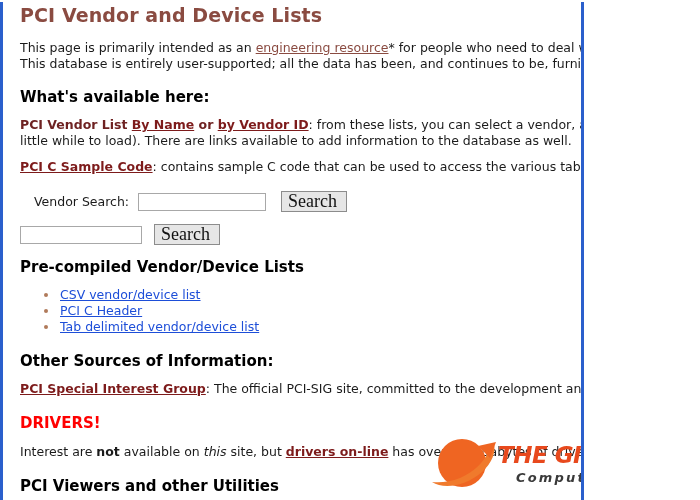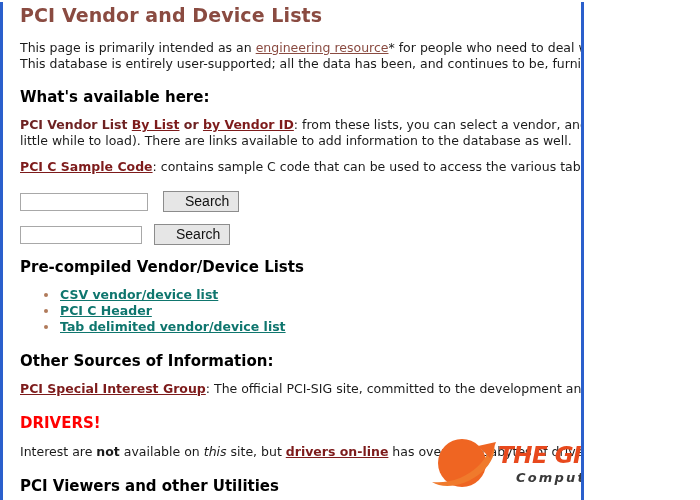--- a/index.html
+++ b/index.html
@@ -58,23 +58,22 @@
     margin: 18px 0 12px 0;
     line-height: 18px;
   }
   p.body-text {
     margin: 0 0 11px 0;
     font-size: 12.5px;
     line-height: 15.5px;
     white-space: nowrap;
   }
   a.lnk {
-    color: #0f766e;
+    color: #1d4ed8;
     text-decoration: underline;
-    font-weight: bold;
   }
   a.lnk-plain {
     color: #8a4b41;
     text-decoration: underline;
     font-weight: normal;
     margin-top: 46px;
   }
   a.lnk-b {
     color: #7d1b1b;
     text-decoration: underline;
@@ -114,26 +113,26 @@
     height: 18px;
     box-sizing: border-box;
     border: 1px solid #a8a8a8;
     background: #ffffff;
     padding: 1px 3px;
     outline: none;
   }
   #vendor-search-input { width: 128px; }
   #device-search-input { width: 122px; }
   .search-btn {
-    font-family: Liberation Sans, sans-serif;
-    font-size: 14px;
+    font-family: Liberation Serif, serif;
+    font-size: 18px;
     color: #111111;
     background: #e6e6e6;
     border: 1px solid #8c8c8c;
-    padding: 1px 9px 2px 21px;
+    padding: 1px 9px 2px 6px;
     margin-left: 14px;
     cursor: pointer;
     line-height: 16px;
   }
   .row-vendor .search-btn { margin-left: 15px; }
   .row-device .search-btn { margin-left: 12px; }
 
   ul.link-list {
     list-style: none;
     margin: 0 0 0 0;
@@ -198,28 +197,29 @@
   <div id="content">
 
     <h1 class="page-title">PCI Vendor and Device Lists</h1>
 
     <p class="body-text"><span>This page is primarily intended as an </span><a class="lnk-plain" href="#">engineering resource</a><span>* for people who need to deal with computers built around the PCI bus.</span></p>
 
     <p class="body-text" style="margin-top:-11px;">This database is entirely user-supported; all the data has been, and continues to be, furnished by those working with it.</p>
 
     <h2 class="section-head">What's available here:</h2>
 
-    <p class="body-text"><span class="bold-dark">PCI Vendor List </span><a class="lnk-b" href="#">By List</a><span class="bold-dark"> or </span><a class="lnk-b" href="#">by Vendor ID</a><span>: from these lists, you can select a vendor, and get more information about them (note: these lists may take a</span></p>
+    <p class="body-text"><span class="bold-dark">PCI Vendor List </span><a class="lnk-b" href="#">By Name</a><span class="bold-dark"> or </span><a class="lnk-b" href="#">by Vendor ID</a><span>: from these lists, you can select a vendor, and get more information about them (note: these lists may take a</span></p>
 
     <p class="body-text" style="margin-top:-11px;">little while to load). There are links available to add information to the database as well.</p>
 
     <p class="body-text"><a class="lnk-b" href="#">PCI C Sample Code</a><span>: contains sample C code that can be used to access the various tables in the pcihdr.h file built from this database.</span></p>
 
     <div class="search-block">
       <div class="search-row row-vendor">
+        <span class="search-label">Vendor Search:</span>
         <input id="vendor-search-input" class="search-input" type="text" placeholder="" style="">
         <button class="search-btn">Search</button>
       </div>
       <div class="search-row row-device">
         <input id="device-search-input" class="search-input" type="text" placeholder="" style="">
         <button class="search-btn">Search</button>
       </div>
     </div>
 
     <h2 class="section-head" style="margin-top:12px;">Pre-compiled Vendor/Device Lists</h2>

